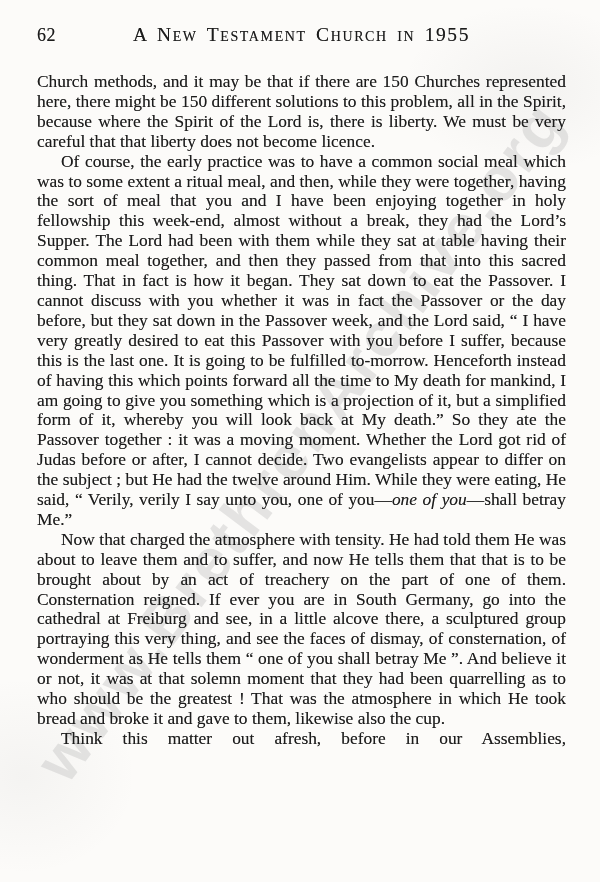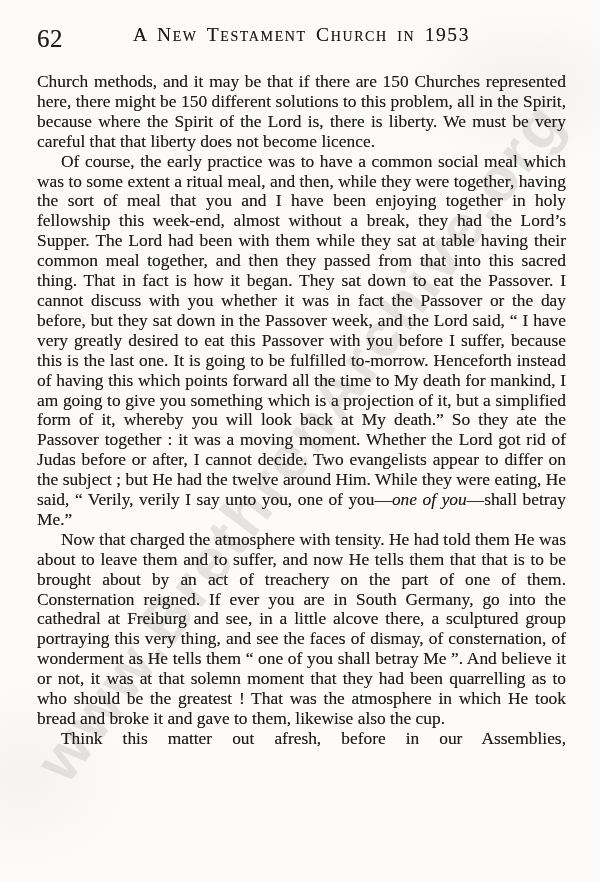--- a/index.html
+++ b/index.html
@@ -39,21 +39,21 @@
     top: 24px;
     left: 37px;
     right: 34px;
     text-align: center;
     z-index: 1;
   }
   .pagenum {
     position: absolute;
     left: 0;
     top: 1px;
-    font-size: 25px;
+    font-size: 18px;
     letter-spacing: 0.5px;
     text-shadow: 0 0 0.5px rgba(25,25,25,0.55);
   }
   .running-title {
     font-variant: small-caps;
     font-size: 19.5px;
     letter-spacing: 1.6px;
     word-spacing: 3px;
     text-shadow: 0 0 0.5px rgba(25,25,25,0.55);
   }
@@ -79,21 +79,21 @@
 </style>
 </head>
 <body>
 
 <div class="page">
 
   <div class="watermark">www.BrethrenArchive.org</div>
 
   <div class="header">
     <span class="pagenum">62</span>
-    <span class="running-title">A New Testament Church in 1953</span>
+    <span class="running-title">A New Testament Church in 1955</span>
   </div>
 
   <div class="body-text">
     <p class="noindent">Church methods, and it may be that if there are 150 Churches represented here, there might be 150 different solutions to this problem, all in the Spirit, because where the Spirit of the Lord is, there is liberty.  We must be very careful that that liberty does not become licence.</p>
     <p><span>Of course, the early practice was to have a common social meal which was to some extent a ritual meal, and then, while they were together, having the sort of meal that you and I have been enjoying together in holy fellowship this week-end, almost without a break, they had the Lord’s Supper.  The Lord had been with them while they sat at table having their common meal together, and then they passed from that into this sacred thing.  That in fact is how it began.  They sat down to eat the Passover.  I cannot discuss with you whether it was in fact the Passover or the day before, but they sat down in the Passover week, and the Lord said, “ I have very greatly desired to eat this Passover with you before I suffer, because this is the last one.  It is going to be fulfilled to-morrow.  Henceforth instead of having this which points forward all the time to My death for mankind, I am going to give you something which is a projection of it, but a simplified form of it, whereby you will look back at My death.”  So they ate the Passover together :  it was a moving moment.  Whether the Lord got rid of Judas before or after, I cannot decide.  Two evangelists appear to differ on the subject ;  but He had the twelve around Him.  While they were eating, He said, “ Verily, verily I say unto you, one of you—</span><em>one of you</em><span>—shall betray Me.”</span></p>
     <p>Now that charged the atmosphere with tensity.  He had told them He was about to leave them and to suffer, and now He tells them that that is to be brought about by an act of treachery on the part of one of them.  Consternation reigned.  If ever you are in South Germany, go into the cathedral at Freiburg and see, in a little alcove there, a sculptured group portraying this very thing, and see the faces of dismay, of consternation, of wonderment as He tells them “ one of you shall betray Me ”.  And believe it or not, it was at that solemn moment that they had been quarrelling as to who should be the greatest !  That was the atmosphere in which He took bread and broke it and gave to them, likewise also the cup.</p>
     <p class="cont">Think this matter out afresh, before in our Assemblies,</p>
   </div>
 
 </div>

